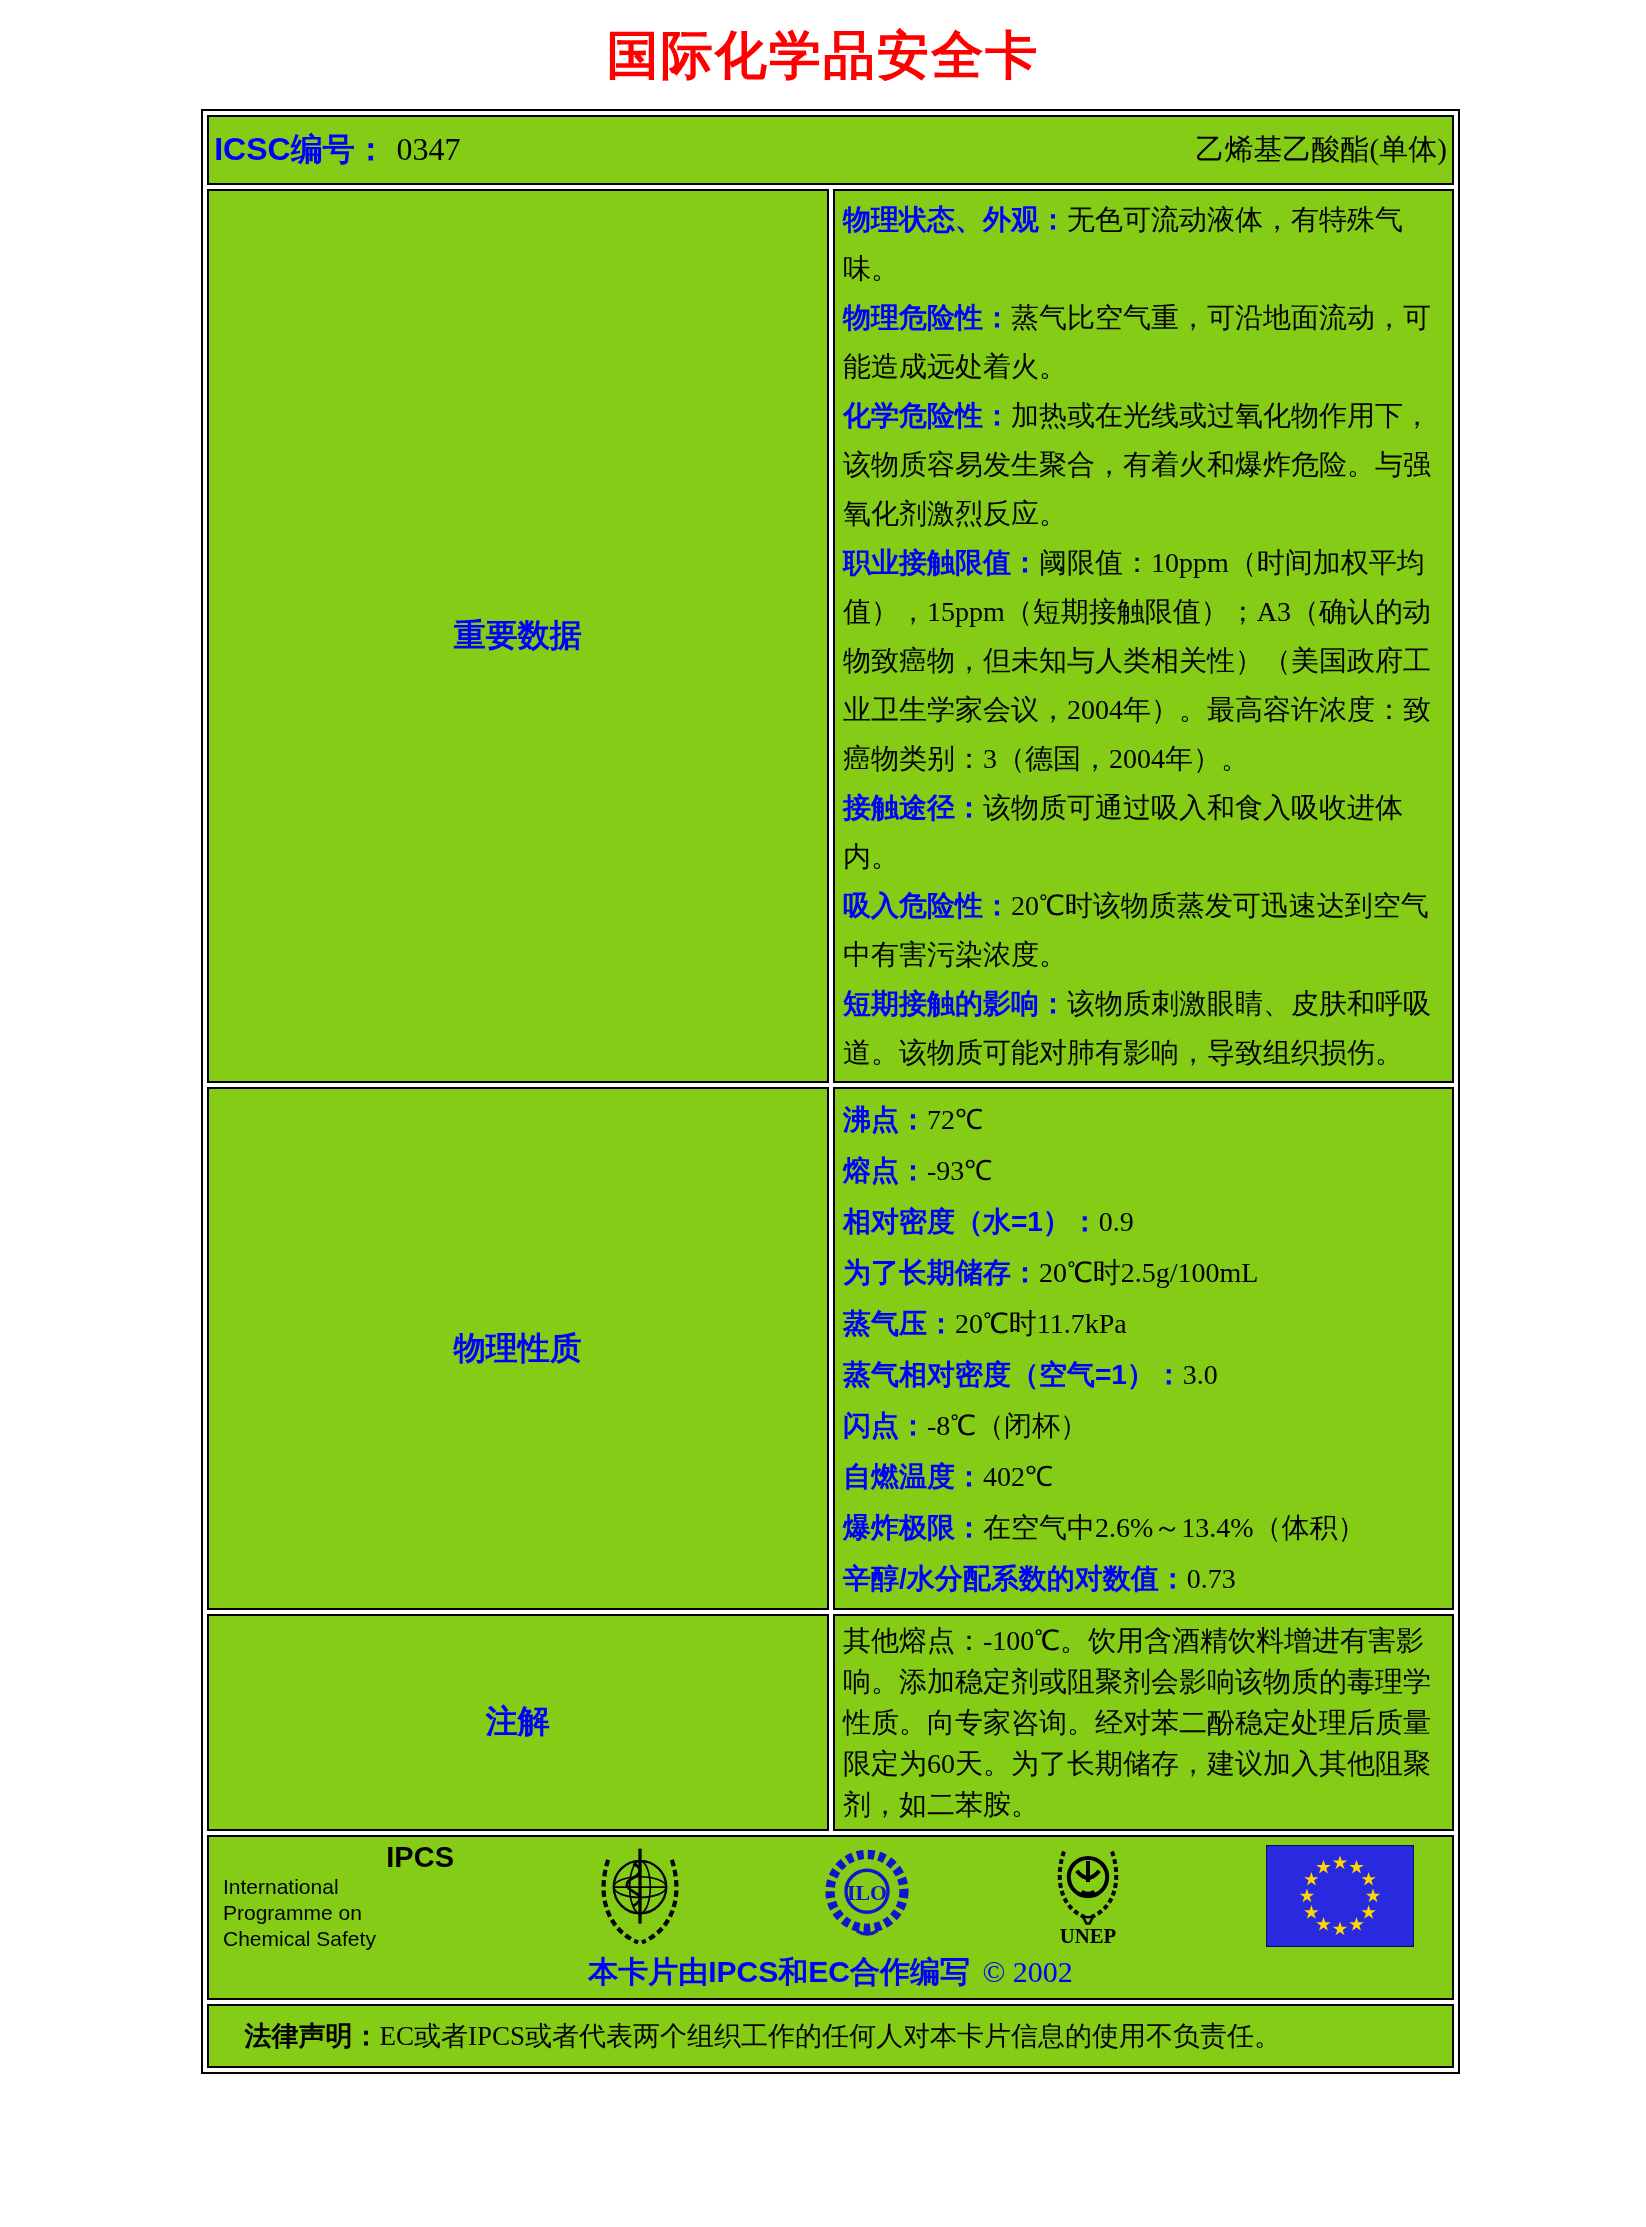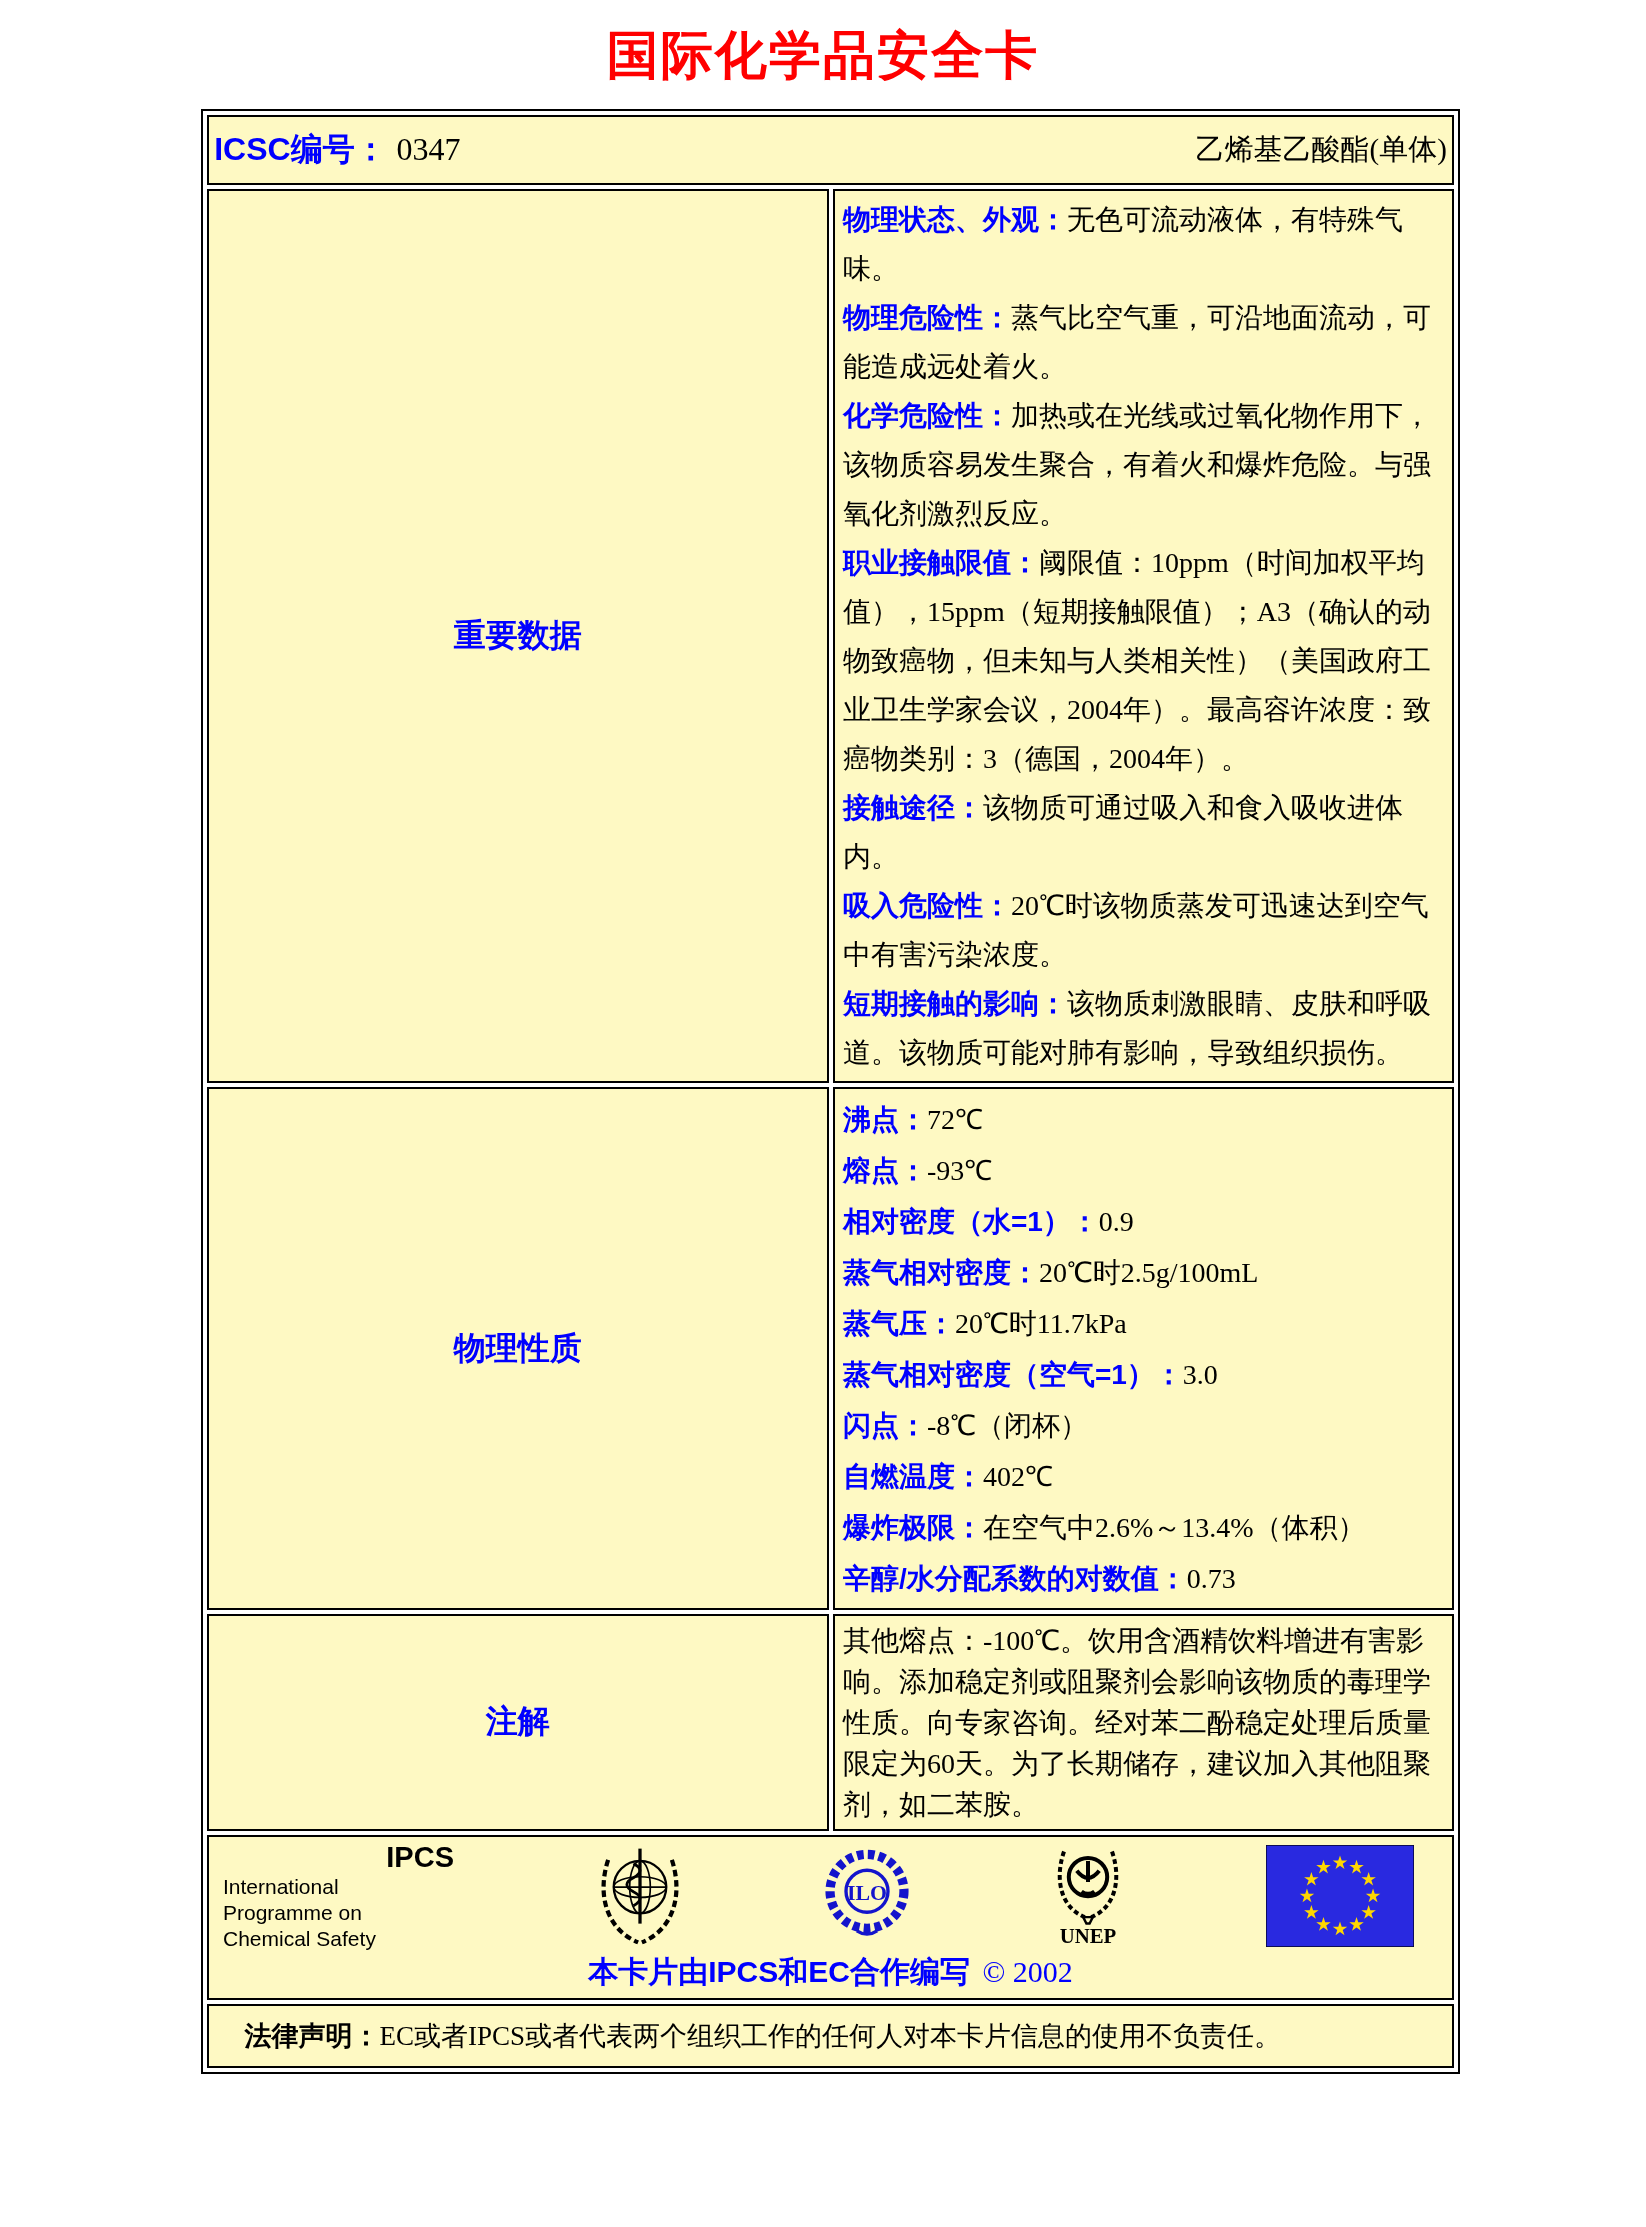--- a/index.html
+++ b/index.html
@@ -8,21 +8,21 @@
     width:1646px;text-align:center;padding-top:21px;
     font-family:Liberation Sans, sans-serif;font-weight:bold;
     font-size:52px;color:#FF0000;letter-spacing:2.1px;
   }
   table.card{
     border-collapse:separate;border-spacing:4.9px;
     border:2.8px solid #000;background:#fff;
     width:1259px;margin:18px 0 0 201px;
     table-layout:fixed;
   }
-  table.card td{border:2.1px solid #000;vertical-align:middle;background:#fef9c3;overflow:hidden;}
+  table.card td{border:2.1px solid #000;vertical-align:middle;background:#84cc16;overflow:hidden;}
   td.label-cell{
     width:168px;text-align:center;
     font-family:"Liberation Sans",sans-serif;font-weight:bold;
     font-size:32px;color:#0000FF;
   }
   td.content-cell{padding:4.2px 8.4px;vertical-align:middle;}
   .hdr{display:flex;justify-content:space-between;align-items:center;height:64px;padding:0 4.2px;}
   .hdr-left{font-size:32px;}
   .hdr-left .blue-lbl{font-family:"Liberation Sans",sans-serif;font-weight:bold;color:#0000FF;}
   .hdr-left .num{font-family:"Liberation Serif",serif;color:#000;padding-left:9.8px;}
@@ -82,21 +82,21 @@
       <div class="entry"><span class="elbl">短期接触的影响：</span><span class="etxt">该物质刺激眼睛、皮肤和呼吸道。该物质可能对肺有影响，导致组织损伤。</span></div>
     </td>
   </tr>
 
   <tr>
     <td class="label-cell">物理性质</td>
     <td class="content-cell phys">
       <div class="entry"><span class="elbl">沸点：</span><span class="etxt">72℃</span></div>
       <div class="entry"><span class="elbl">熔点：</span><span class="etxt">-93℃</span></div>
       <div class="entry"><span class="elbl">相对密度（水=1）：</span><span class="etxt">0.9</span></div>
-      <div class="entry"><span class="elbl">蒸气相对密度：</span><span class="etxt">20℃时2.5g/100mL</span></div>
+      <div class="entry"><span class="elbl">为了长期储存：</span><span class="etxt">20℃时2.5g/100mL</span></div>
       <div class="entry"><span class="elbl">蒸气压：</span><span class="etxt">20℃时11.7kPa</span></div>
       <div class="entry"><span class="elbl">蒸气相对密度（空气=1）：</span><span class="etxt">3.0</span></div>
       <div class="entry"><span class="elbl">闪点：</span><span class="etxt">-8℃（闭杯）</span></div>
       <div class="entry"><span class="elbl">自燃温度：</span><span class="etxt">402℃</span></div>
       <div class="entry"><span class="elbl">爆炸极限：</span><span class="etxt">在空气中2.6%～13.4%（体积）</span></div>
       <div class="entry"><span class="elbl">辛醇/水分配系数的对数值：</span><span class="etxt">0.73</span></div>
     </td>
   </tr>
 
 

